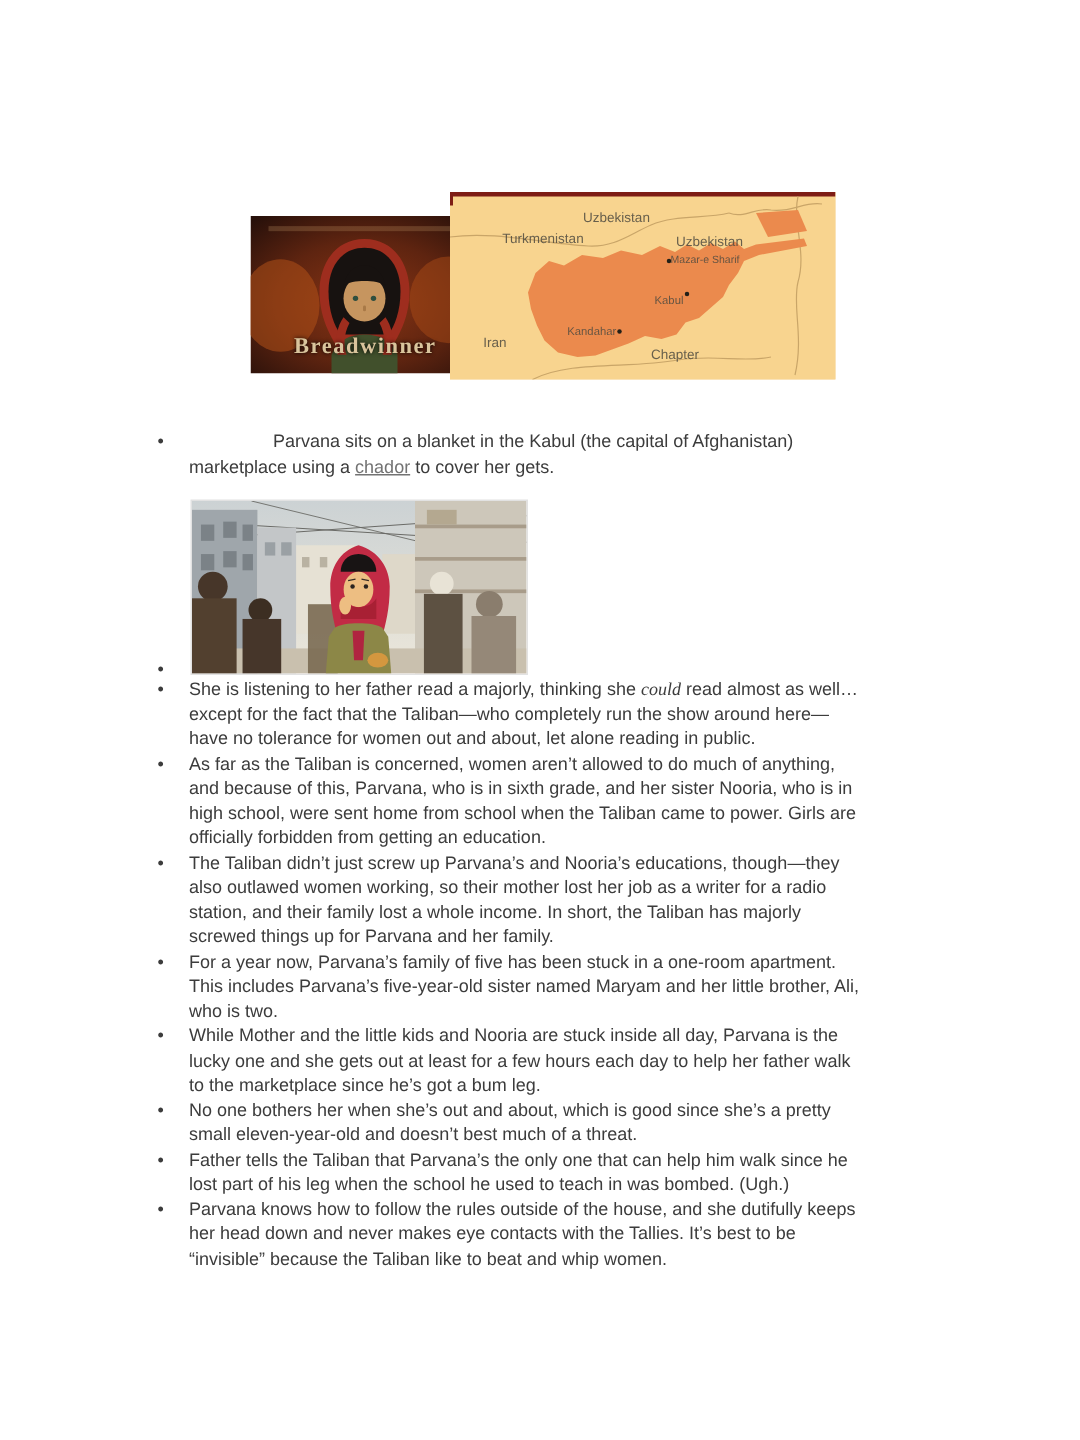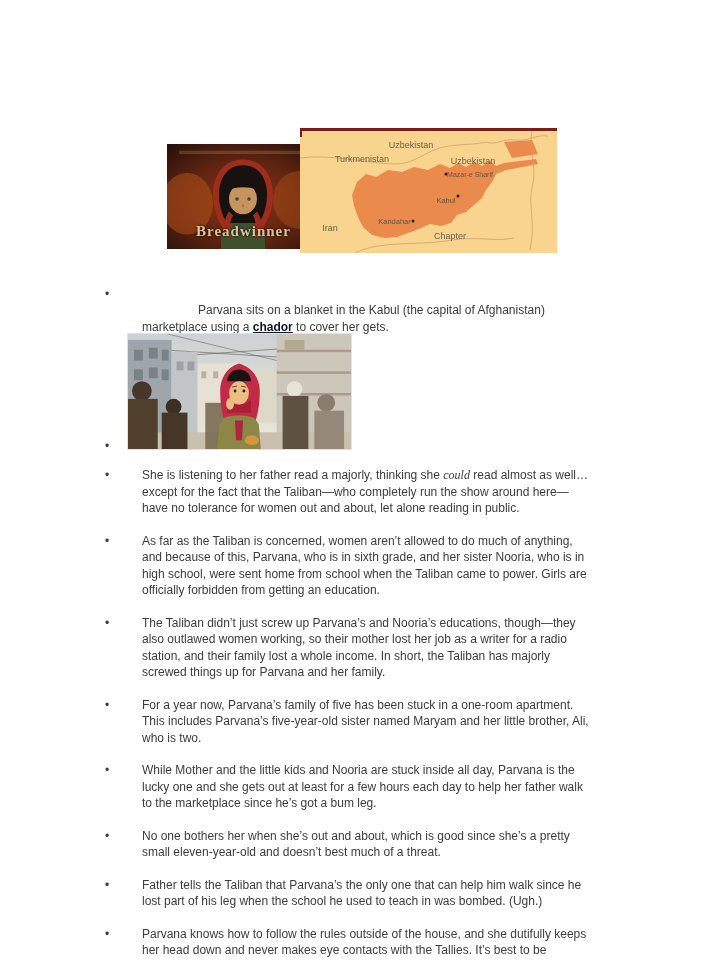--- a/index.html
+++ b/index.html
@@ -40,24 +40,24 @@
   .map-country {
     position:absolute; left:118px; top:60px; transform:translate(-50%,-50%);
     font-family:"Liberation Serif", serif; font-weight:700; font-size:21px;
     color:#232320; letter-spacing:1px; white-space:nowrap;
   }
 
   
   .bullet-row { position:relative; padding-left:22px; font-size:12px;
                 line-height:16.5px; color:#3c3c3c; }
   .bullet-dot { position:absolute; left:1px; top:0; font-size:12px; }
-  .bullet-row p { margin:16px; white-space:pre-wrap; }
+  .bullet-row p { margin:0; white-space:pre-wrap; }
   .intro-bullet { position:absolute; left:104px; top:286px; width:522px; }
   .intro-bullet p { text-indent:56px; }
-  a.link { color:#0f172a; font-weight:700; text-decoration:underline; cursor:pointer; }
+  a.link { color:#737373; font-weight:400; text-decoration:underline; cursor:pointer; }
   em { font-style:italic;font-family:Liberation Serif, serif; }
 
   .market { position:absolute; left:127px; top:333px; width:225px; height:117px;
             border:1px solid #e2e2e2; box-sizing:border-box; }
   .market svg { display:block; width:100%; height:100%; }
 
   .empty-bullet { position:absolute; left:105px; top:438px; font-size:12px;
                   line-height:16.5px; color:#3c3c3c; }
 
   .bullet-list-wrap { position:absolute; left:104px; top:451px; width:524px; }

